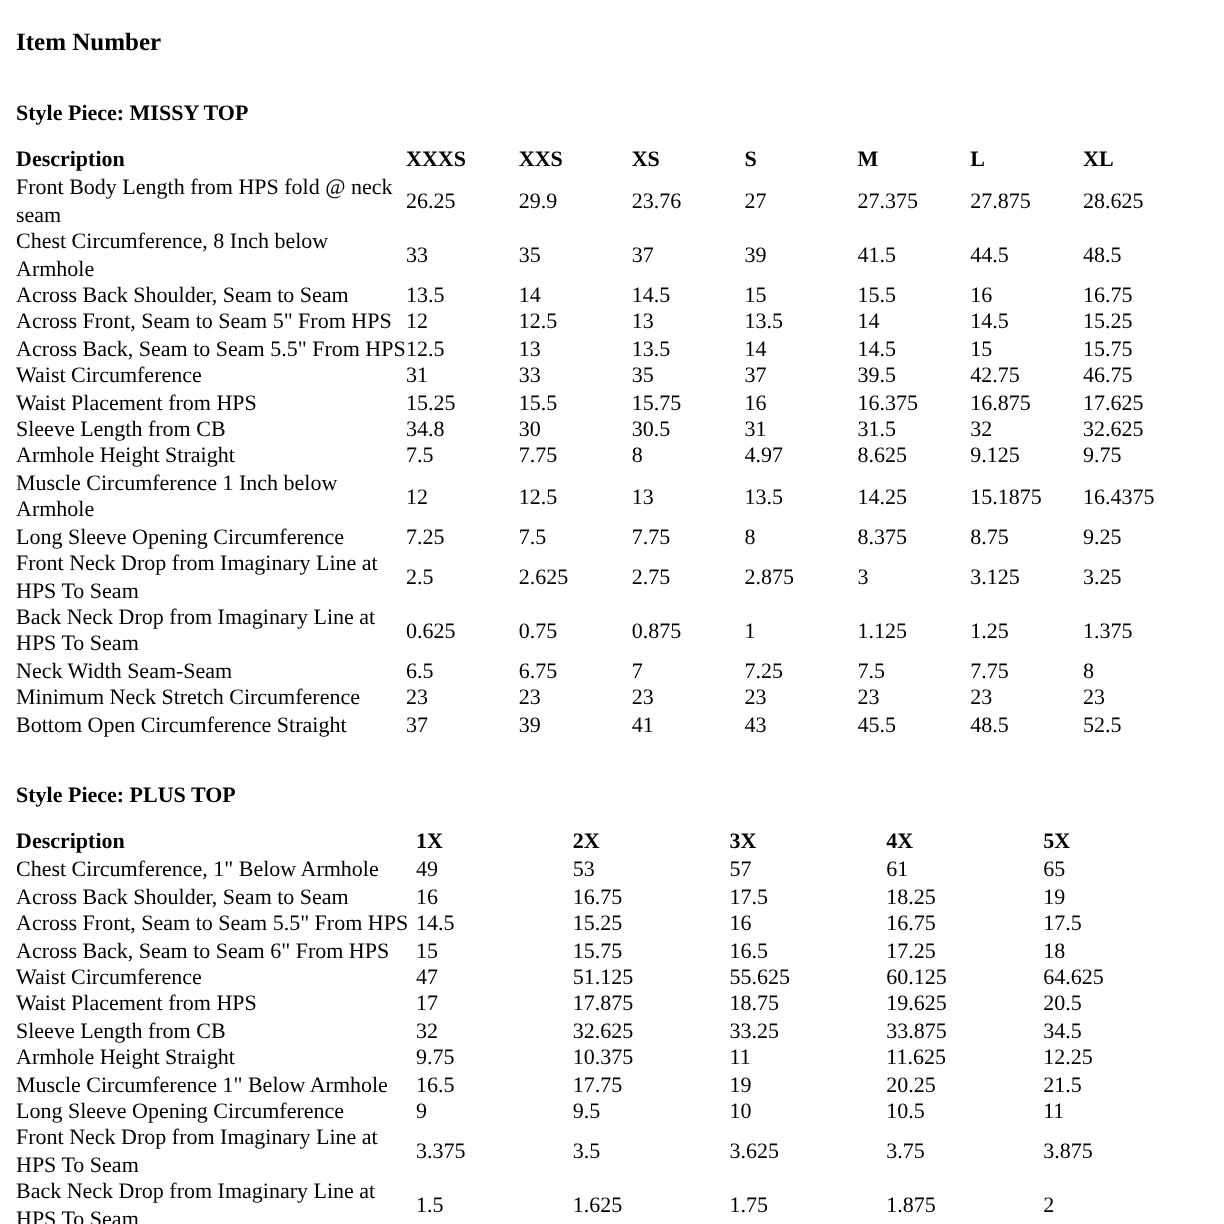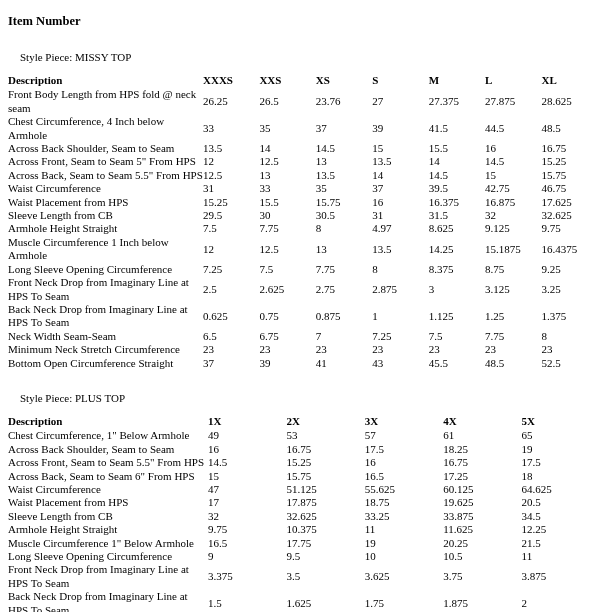--- a/index.html
+++ b/index.html
@@ -18,21 +18,22 @@
     padding: 10px 14px 0 8px;
     box-sizing: border-box;
   }
   .doc-title {
     font-weight: bold;
     font-size: 12.5px;
     margin: 4px 0 0 0;
   }
   .style-piece {
     font-size: 11px;
-    margin: 22px 0 11px 12px;
+    margin: 22px 0 11px 0;
+    font-weight: bold;
   }
   table.spec-table {
     border-collapse: collapse;
     table-layout: fixed;
     font-size: 11px;
   }
   table.t1 { width: 590px; }
   table.t2 { width: 592px; }
   table.spec-table th {
     font-weight: bold;
@@ -71,29 +72,29 @@
           <th>S</th>
           <th>M</th>
           <th>L</th>
           <th>XL</th>
         </tr>
       </thead>
       <tbody>
         <tr>
           <td class="desc-col">Front Body Length from HPS fold @ neck seam</td>
           <td>26.25</td>
-          <td>26.5</td>
+          <td>29.9</td>
           <td>23.76</td>
           <td>27</td>
           <td>27.375</td>
           <td>27.875</td>
           <td>28.625</td>
         </tr>
         <tr>
-          <td class="desc-col">Chest Circumference, 4 Inch below Armhole</td>
+          <td class="desc-col">Chest Circumference, 8 Inch below Armhole</td>
           <td>33</td>
           <td>35</td>
           <td>37</td>
           <td>39</td>
           <td>41.5</td>
           <td>44.5</td>
           <td>48.5</td>
         </tr>
         <tr>
           <td class="desc-col">Across Back Shoulder, Seam to Seam</td>
@@ -140,21 +141,21 @@
           <td>15.25</td>
           <td>15.5</td>
           <td>15.75</td>
           <td>16</td>
           <td>16.375</td>
           <td>16.875</td>
           <td>17.625</td>
         </tr>
         <tr>
           <td class="desc-col">Sleeve Length from CB</td>
-          <td>29.5</td>
+          <td>34.8</td>
           <td>30</td>
           <td>30.5</td>
           <td>31</td>
           <td>31.5</td>
           <td>32</td>
           <td>32.625</td>
         </tr>
         <tr>
           <td class="desc-col">Armhole Height Straight</td>
           <td>7.5</td>

